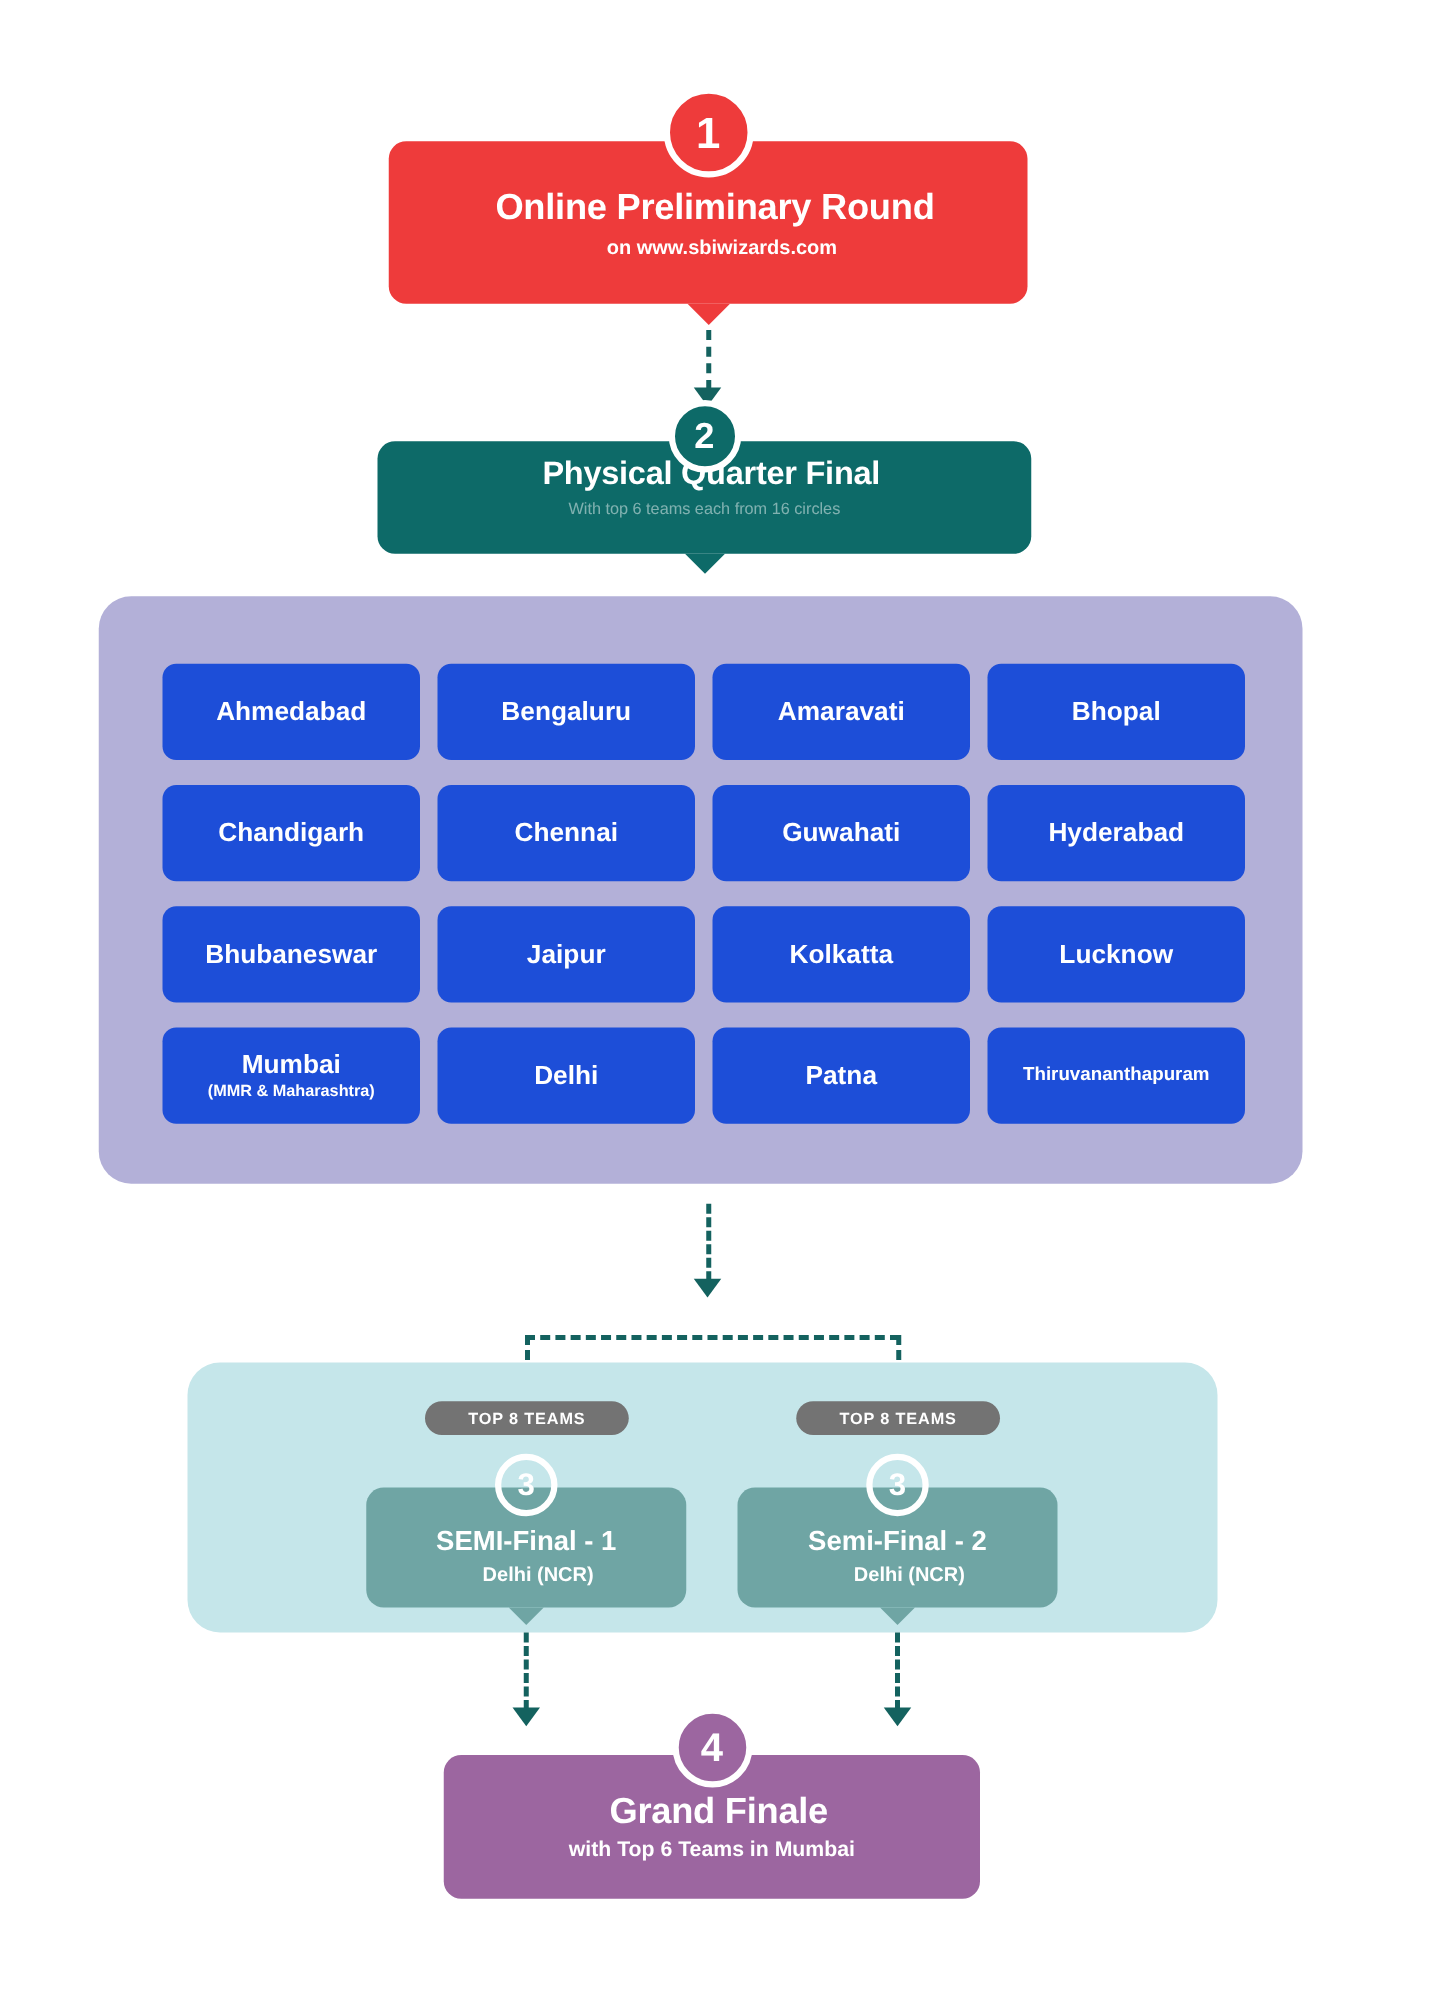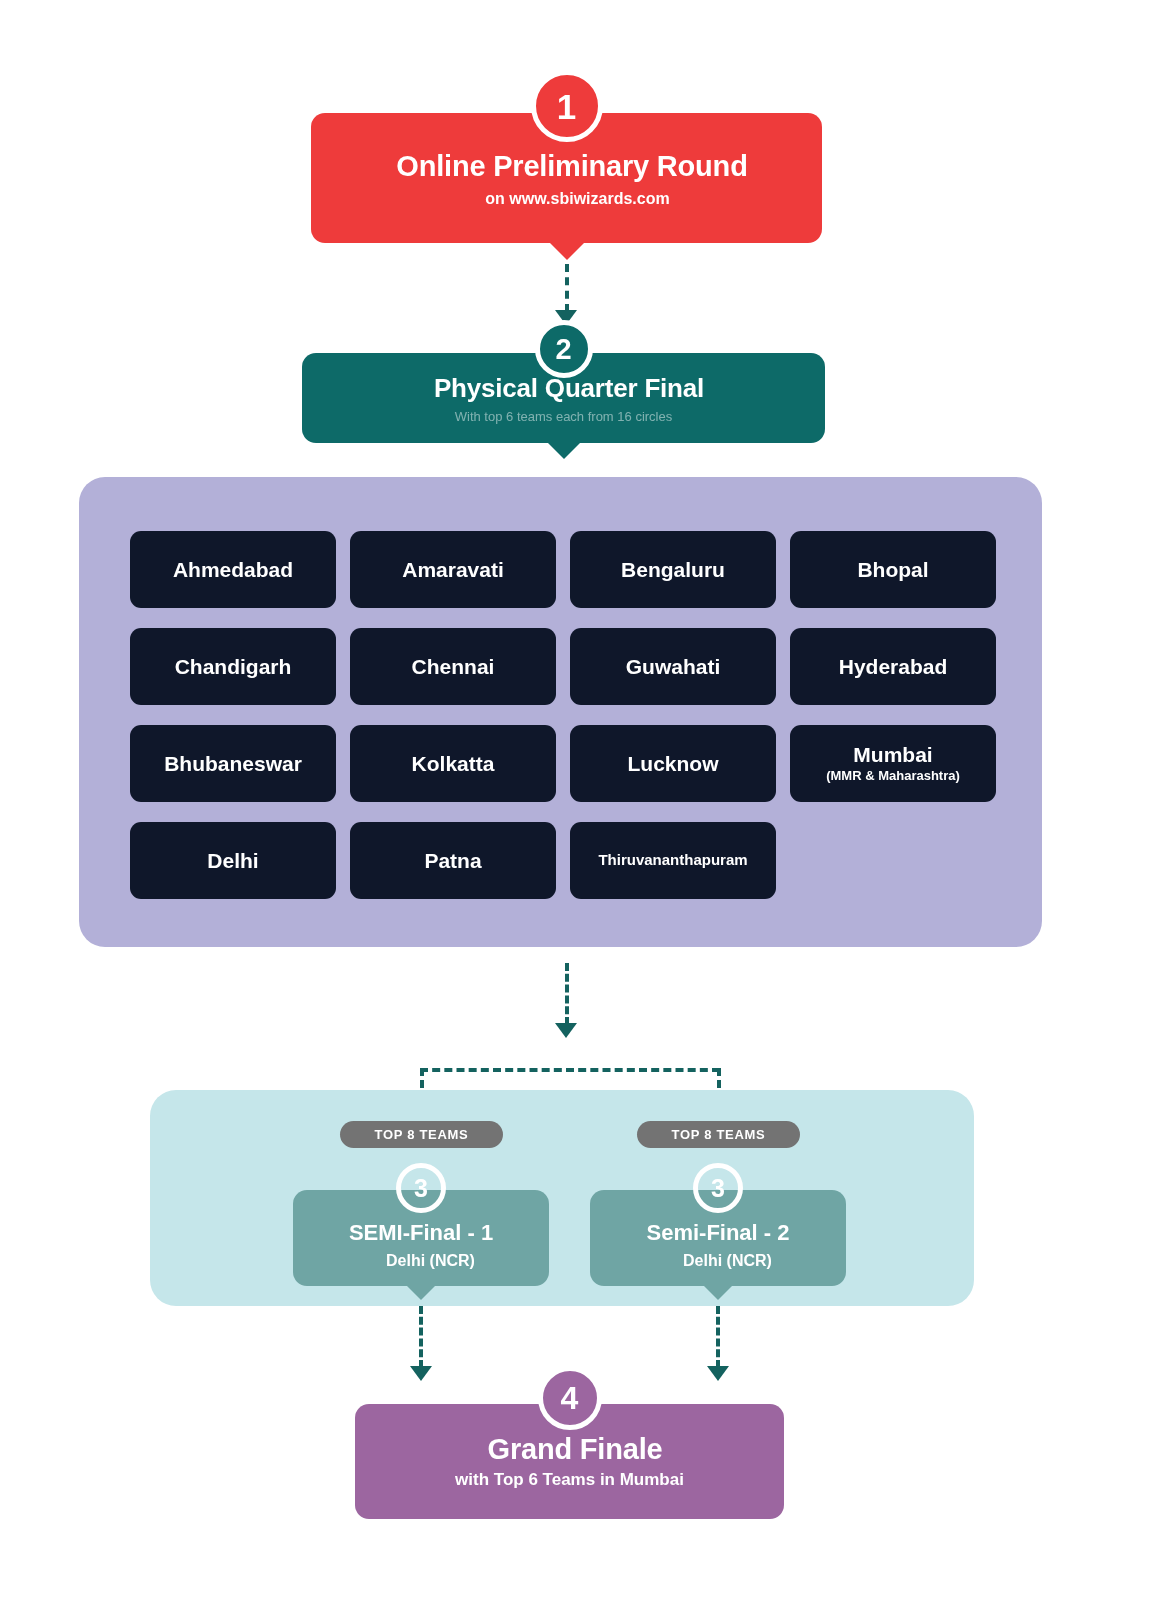--- a/index.html
+++ b/index.html
@@ -79,21 +79,21 @@
     top: -43px; width: 72px; height: 72px;
     background: #ee3b3b; font-size: 35px;
   }
 
   
   #step2 {
     left: 302px; top: 353px;
     width: 523px; height: 90px;
     background: #0d6a68;
   }
-  #step2 .title    { font-size: 26px; margin-top: 22px; }
+  #step2 .title    { font-size: 26px; margin-top: 12px; }
   #step2 .subtitle {
     font-size: 13px; margin-top: 8px;
     font-weight: normal; color: rgba(255,255,255,0.48);
   }
   #step2 .notch    { bottom: -16px; border-top: 16px solid #0d6a68;
                      border-left-width: 16px; border-right-width: 16px; }
   #step2-badge {
     top: -33px; width: 58px; height: 58px;
     background: #0d6a68; font-size: 29px;
   }
@@ -110,21 +110,21 @@
     position: absolute;
     left: 51px; top: 54px;
     width: 867px;
     display: grid;
     grid-template-columns: repeat(4, 206px);
     grid-auto-rows: 77px;
     column-gap: 14px;
     row-gap: 20px;
   }
   .chip {
-    background: #0f172a;
+    background: #1d4ed8;
     border-radius: 11px;
     display: flex;
     flex-direction: column;
     align-items: center;
     justify-content: center;
     color: #ffffff;
     text-align: center;
     padding: 0 6px;
   }
   .chip .chip-name {
@@ -241,44 +241,47 @@
     <div class="subtitle">With top 6 teams each from 16 circles</div>
     <div class="notch"></div>
   </div>
 
   <div id="circles-panel">
     <div id="circles-grid">
       <div class="chip">
         <div class="chip-name">Ahmedabad</div>
       </div>
       <div class="chip">
+        <div class="chip-name">Bengaluru</div>
+      </div>
+      <div class="chip">
         <div class="chip-name">Amaravati</div>
       </div>
       <div class="chip">
-        <div class="chip-name">Bengaluru</div>
-      </div>
-      <div class="chip">
         <div class="chip-name">Bhopal</div>
       </div>
 
       <div class="chip">
         <div class="chip-name">Chandigarh</div>
       </div>
       <div class="chip">
         <div class="chip-name">Chennai</div>
       </div>
       <div class="chip">
         <div class="chip-name">Guwahati</div>
       </div>
       <div class="chip">
         <div class="chip-name">Hyderabad</div>
       </div>
 
       <div class="chip">
         <div class="chip-name">Bhubaneswar</div>
+      </div>
+      <div class="chip">
+        <div class="chip-name">Jaipur</div>
       </div>
       <div class="chip">
         <div class="chip-name">Kolkatta</div>
       </div>
       <div class="chip">
         <div class="chip-name">Lucknow</div>
       </div>
 
       <div class="chip">
         <div class="chip-name">Mumbai</div>

